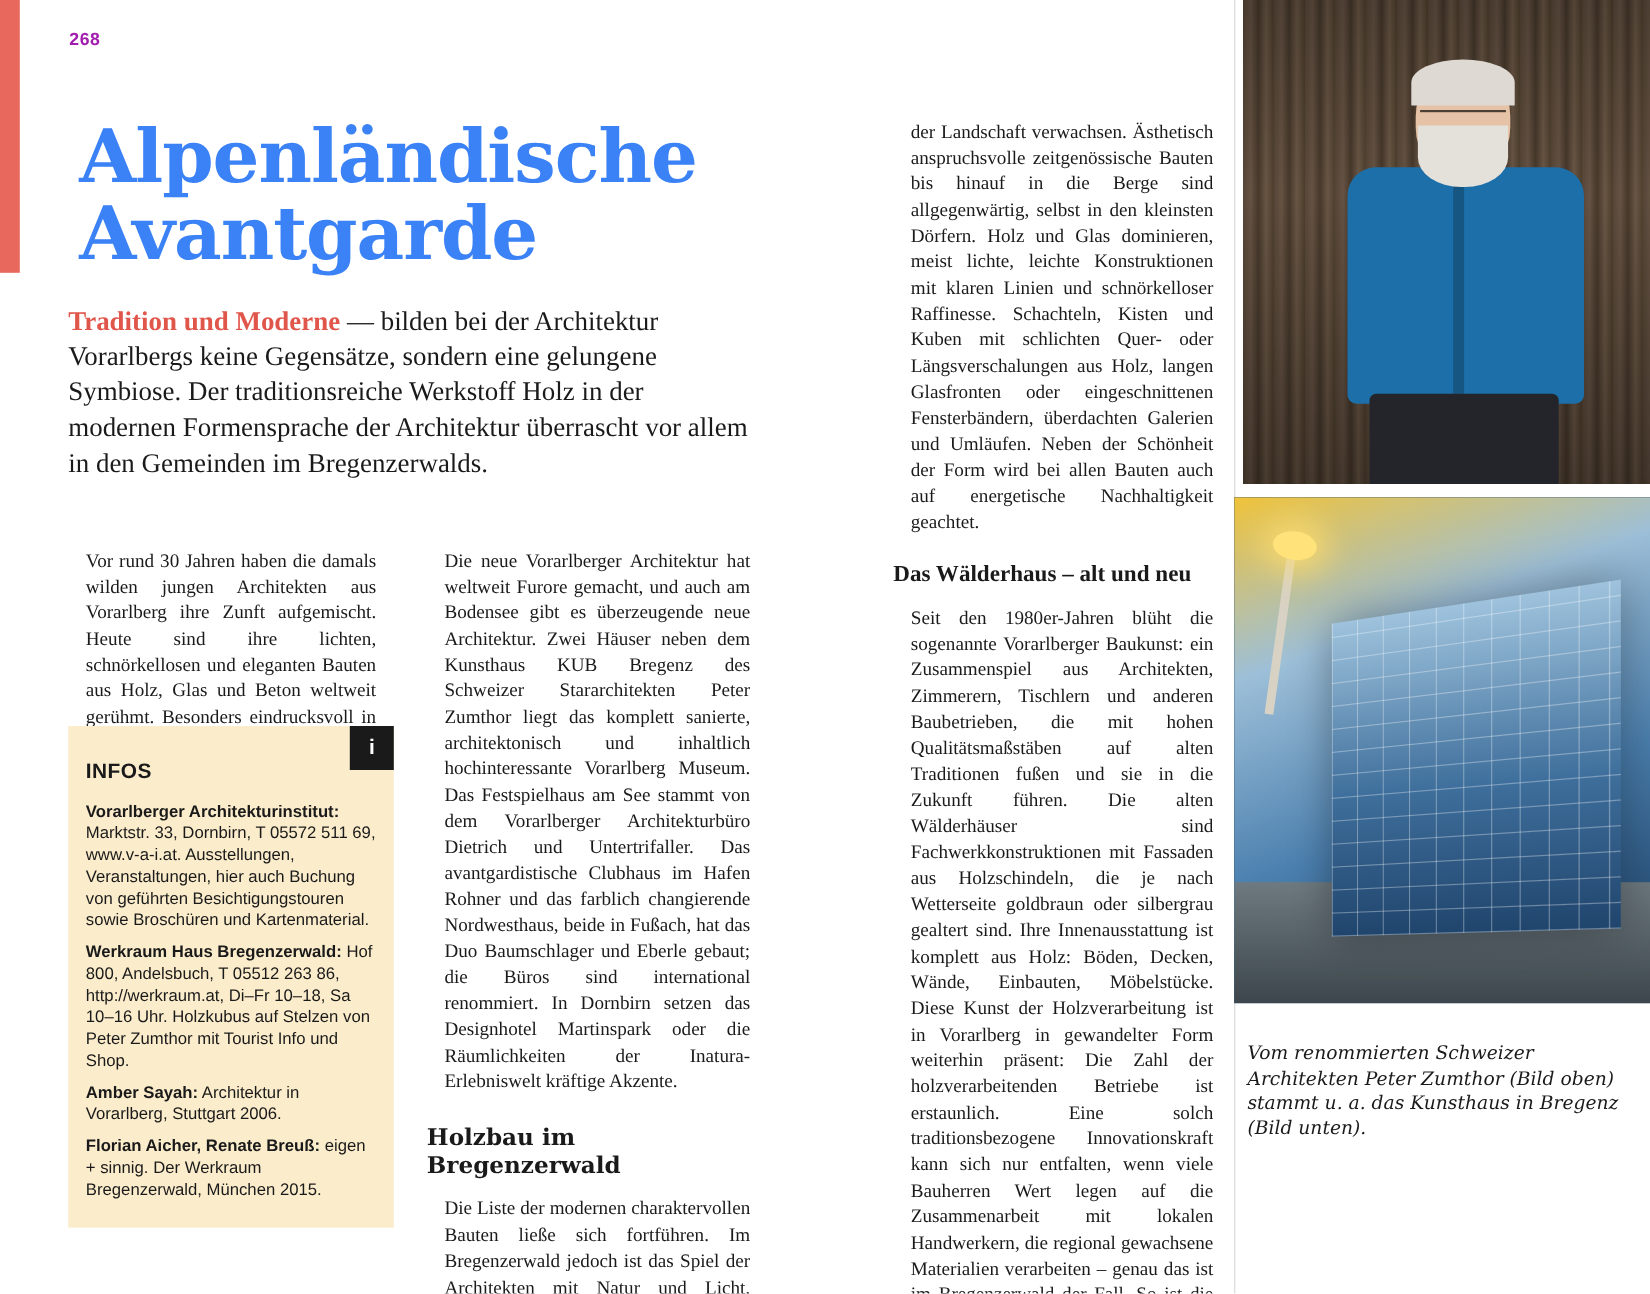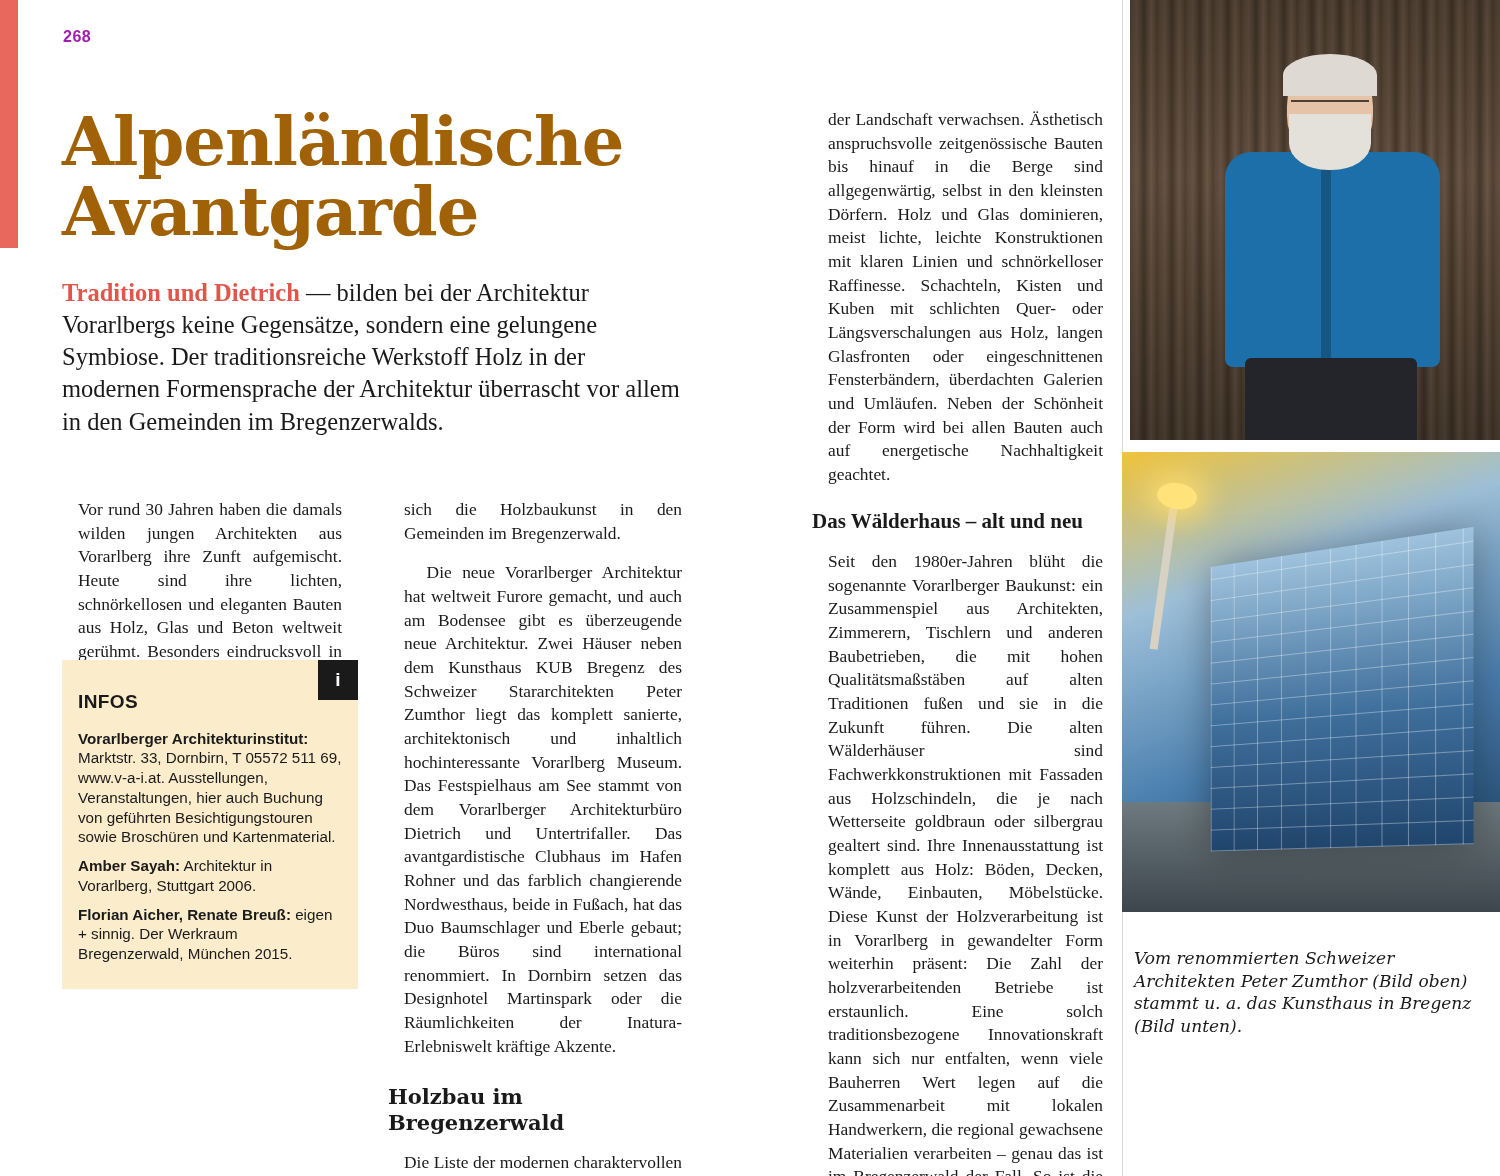--- a/index.html
+++ b/index.html
@@ -32,29 +32,29 @@
     top: 28px;
     font-family: "Liberation Sans", sans-serif;
     font-weight: bold;
     font-size: 16px;
     letter-spacing: .5px;
     color: #a21caf;
   }
 
   .headline {
     position: absolute;
-    left: 62px;
+    left: 72px;
     top: 62px;
     width: 700px;
     font-family: "DejaVu Serif", serif;
     font-weight: bold;
     font-size: 67px;
     line-height: 1.05;
     letter-spacing: -1px;
-    color: #a16207;
+    color: #3b82f6;
   }
 
   .standfirst {
     position: absolute;
     left: 62px;
     top: 252px;
     width: 620px;
     font-size: 24.5px;
     line-height: 1.32;
     color: #1a1a1a;
@@ -294,43 +294,43 @@
 </style>
 </head>
 <body>
 
 <div class="edge-bar"></div>
 
 <div class="page-number">268</div>
 
 <h1 class="headline">Alpenländische Avantgarde</h1>
 
-<p class="standfirst"><span class="lead-in">Tradition und Dietrich</span><span> — bilden bei der Architektur Vorarlbergs keine Gegensätze, sondern eine gelungene Symbiose. Der traditionsreiche Werkstoff Holz in der modernen Formensprache der Architektur überrascht vor allem in den Gemeinden im Bregenzerwalds.</span></p>
+<p class="standfirst"><span class="lead-in">Tradition und Moderne</span><span> — bilden bei der Architektur Vorarlbergs keine Gegensätze, sondern eine gelungene Symbiose. Der traditionsreiche Werkstoff Holz in der modernen Formensprache der Architektur überrascht vor allem in den Gemeinden im Bregenzerwalds.</span></p>
 
 <div class="col col-1">
   <p>Vor rund 30 Jahren haben die damals wilden jungen Architekten aus Vorarlberg ihre Zunft aufgemischt. Heute sind ihre lichten, schnörkellosen und eleganten Bauten aus Holz, Glas und Beton weltweit gerühmt. Besonders eindrucksvoll in ihrem Miteinander von Alt und Neu zeigt</p>
 </div>
 
 <div class="col col-2">
-  <p>sich die Holzbaukunst in den Gemeinden im Bregenzerwald.</p>
   <p>Die neue Vorarlberger Architektur hat weltweit Furore gemacht, und auch am Bodensee gibt es überzeugende neue Architektur. Zwei Häuser neben dem Kunsthaus KUB Bregenz des Schweizer Stararchitekten Peter Zumthor liegt das komplett sanierte, architektonisch und inhaltlich hochinteressante Vorarlberg Museum. Das Festspielhaus am See stammt von dem Vorarlberger Architekturbüro Dietrich und Untertrifaller. Das avantgardistische Clubhaus im Hafen Rohner und das farblich changierende Nordwesthaus, beide in Fußach, hat das Duo Baumschlager und Eberle gebaut; die Büros sind international renommiert. In Dornbirn setzen das Designhotel Martinspark oder die Räumlichkeiten der Inatura-Erlebniswelt kräftige Akzente.</p>
   <h2 class="sub-head">Holzbau im Bregenzerwald</h2>
   <p>Die Liste der modernen charaktervollen Bauten ließe sich fortführen. Im Bregenzerwald jedoch ist das Spiel der Architekten mit Natur und Licht, Tradition und zukunftsweisender Technik besonders auffallend, es scheint wie mit</p>
 </div>
 
 <div class="col col-3">
   <p>der Landschaft verwachsen. Ästhetisch anspruchsvolle zeitgenössische Bauten bis hinauf in die Berge sind allgegenwärtig, selbst in den kleinsten Dörfern. Holz und Glas dominieren, meist lichte, leichte Konstruktionen mit klaren Linien und schnörkelloser Raffinesse. Schachteln, Kisten und Kuben mit schlichten Quer- oder Längsverschalungen aus Holz, langen Glasfronten oder eingeschnittenen Fensterbändern, überdachten Galerien und Umläufen. Neben der Schönheit der Form wird bei allen Bauten auch auf energetische Nachhaltigkeit geachtet.</p>
   <h2 class="sub-head">Das Wälderhaus – alt und neu</h2>
   <p>Seit den 1980er-Jahren blüht die sogenannte Vorarlberger Baukunst: ein Zusammenspiel aus Architekten, Zimmerern, Tischlern und anderen Baubetrieben, die mit hohen Qualitätsmaßstäben auf alten Traditionen fußen und sie in die Zukunft führen. Die alten Wälderhäuser sind Fachwerkkonstruktionen mit Fassaden aus Holzschindeln, die je nach Wetterseite goldbraun oder silbergrau gealtert sind. Ihre Innenausstattung ist komplett aus Holz: Böden, Decken, Wände, Einbauten, Möbelstücke. Diese Kunst der Holzverarbeitung ist in Vorarlberg in gewandelter Form weiterhin präsent: Die Zahl der holzverarbeitenden Betriebe ist erstaunlich. Eine solch traditionsbezogene Innovationskraft kann sich nur entfalten, wenn viele Bauherren Wert legen auf die Zusammenarbeit mit lokalen Handwerkern, die regional gewachsene Materialien verarbeiten – genau das ist im Bregenzerwald der Fall. So ist die vielfach eingesetzte unbearbeitete Weißtanne »im guten Zeichen geschlägert«, d. h. nach Mondphasen gefällt und langsam getrocknet. In den Innenräumen, bei Vertäfelungen und Einbauten wird u. a. heimisches Lindenholz, Eiche und Buche verarbeitet. Hinzu kommen viel Fotovoltaik und Erd-</p>
 </div>
 
 <div class="infobox">
   <div class="badge">i</div>
   <h3>INFOS</h3>
   <div class="entry"><b>Vorarlberger Architekturinstitut:</b><span> Marktstr. 33, Dornbirn, T 05572 511 69, www.v-a-i.at. Ausstellungen, Veranstaltungen, hier auch Buchung von geführten Besichtigungstouren sowie Broschüren und Kartenmaterial.</span></div>
+  <div class="entry"><b>Werkraum Haus Bregenzerwald:</b><span> Hof 800, Andelsbuch, T 05512 263 86, http://werkraum.at, Di–Fr 10–18, Sa 10–16 Uhr. Holzkubus auf Stelzen von Peter Zumthor mit Tourist Info und Shop.</span></div>
   <div class="entry"><b>Amber Sayah:</b><span> Architektur in Vorarlberg, Stuttgart 2006.</span></div>
   <div class="entry"><b>Florian Aicher, Renate Breuß:</b><span> eigen + sinnig. Der Werkraum Bregenzerwald, München 2015.</span></div>
 </div>
 
 <div class="rule"></div>
 
 <div class="photo-top">
   <div class="wood-bg"></div>
   <div class="person">
     <div class="shirt"></div>

